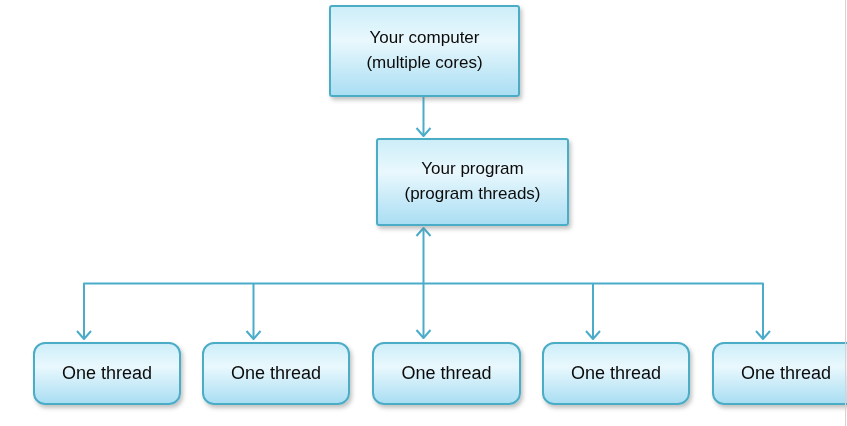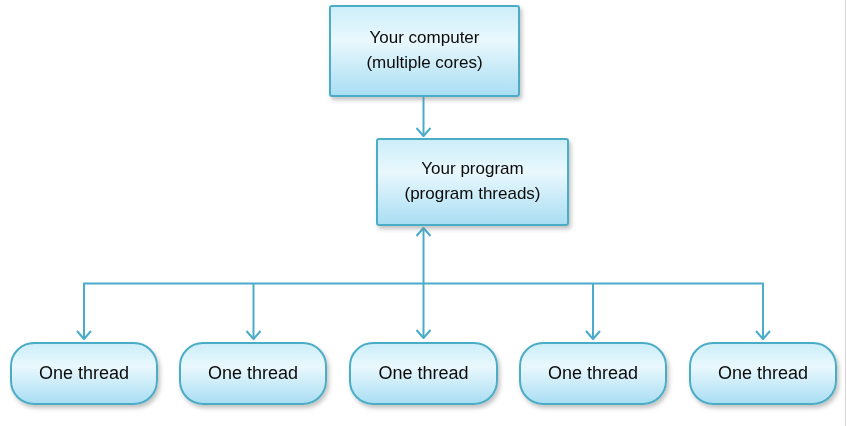--- a/index.html
+++ b/index.html
@@ -21,22 +21,23 @@
     display: flex;
     flex-direction: column;
     align-items: center;
     justify-content: center;
     text-align: center;
     font-size: 17px;
     line-height: 1.45;
   }
   .box.rect { border-radius: 3px; }
   .box.thread {
-    border-radius: 24px;
+    border-radius: 12px;
     font-size: 18px;
+    margin-left: 23px;
   }
   #connectors {
     position: absolute;
     left: 0; top: 0;
     width: 847px; height: 426px;
     pointer-events: none;
   }
   #connectors path {
     stroke: #4aacca;
     stroke-width: 2;

